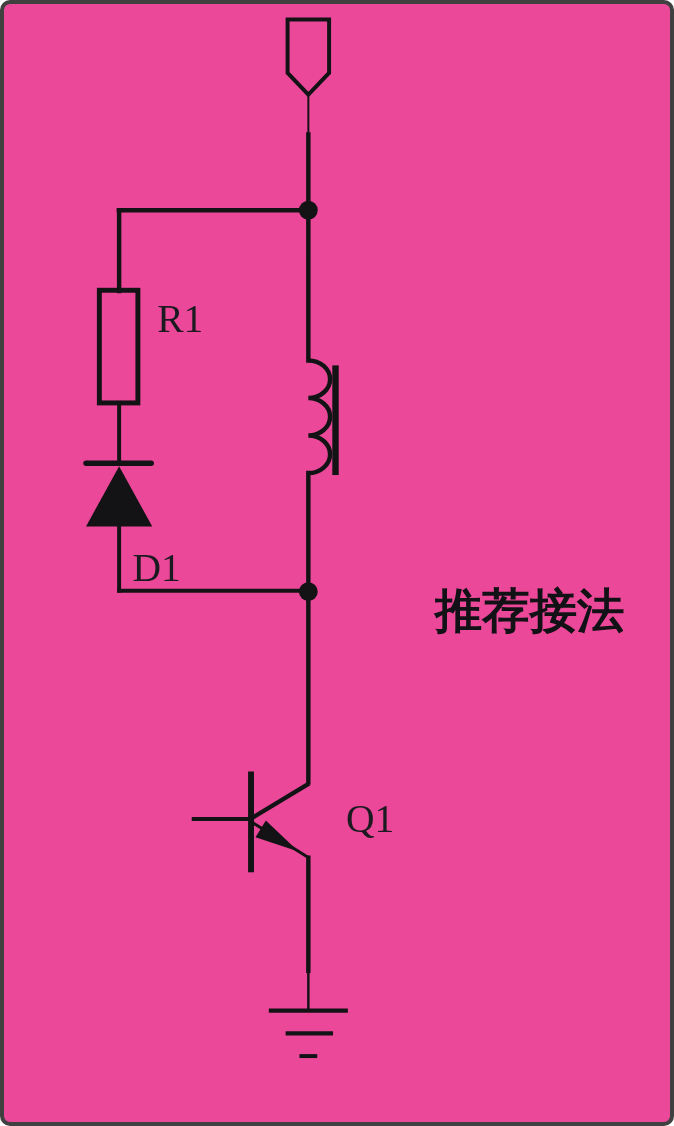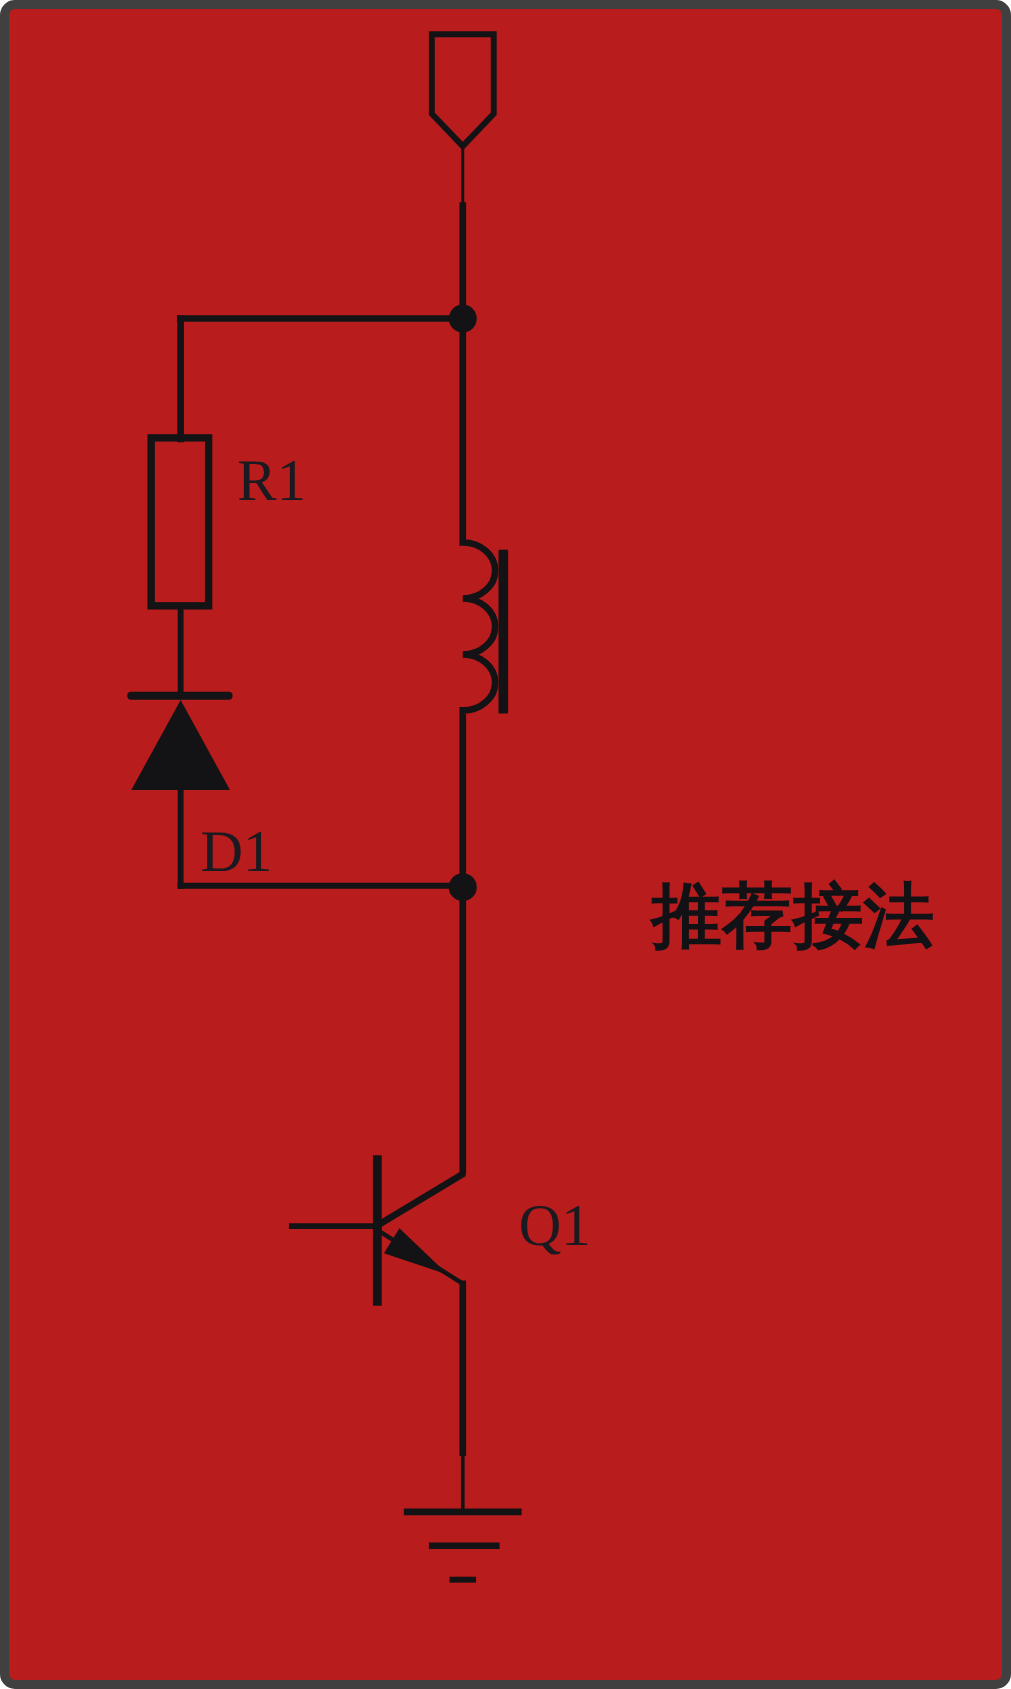--- a/index.html
+++ b/index.html
@@ -6,22 +6,22 @@
     margin: 0;
     padding: 0;
     background: #ffffff;
     font-family: "Liberation Serif", serif;
   }
   .frame {
     position: relative;
     width: 674px;
     height: 1126px;
     box-sizing: border-box;
-    background: #b91c1c;
-    border: 6px solid #404040;
+    background: #ec4899;
+    border: 4px solid #404040;
     border-radius: 10px;
     overflow: hidden;
   }
   svg.schematic {
     display: block;
     width: 100%;
     height: 100%;
   }
   .stroke {
     stroke: #131316;

